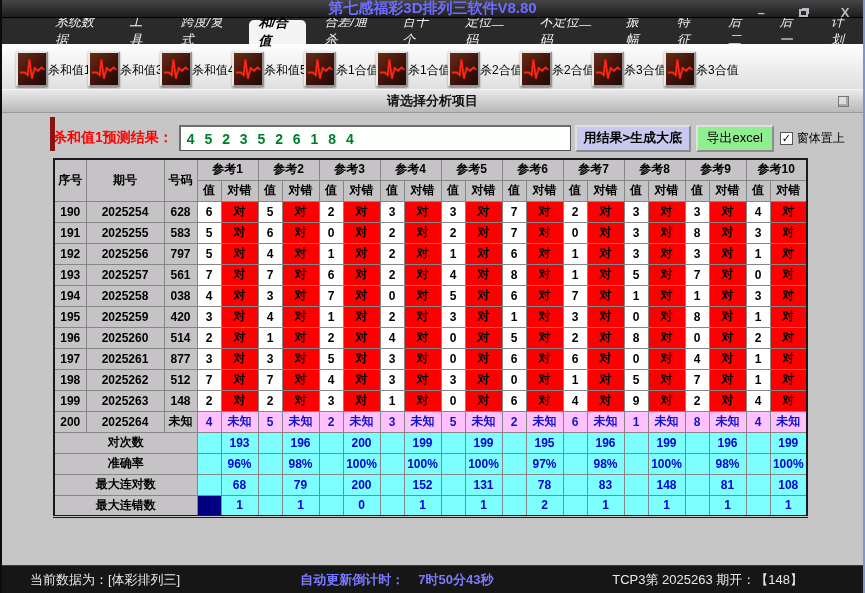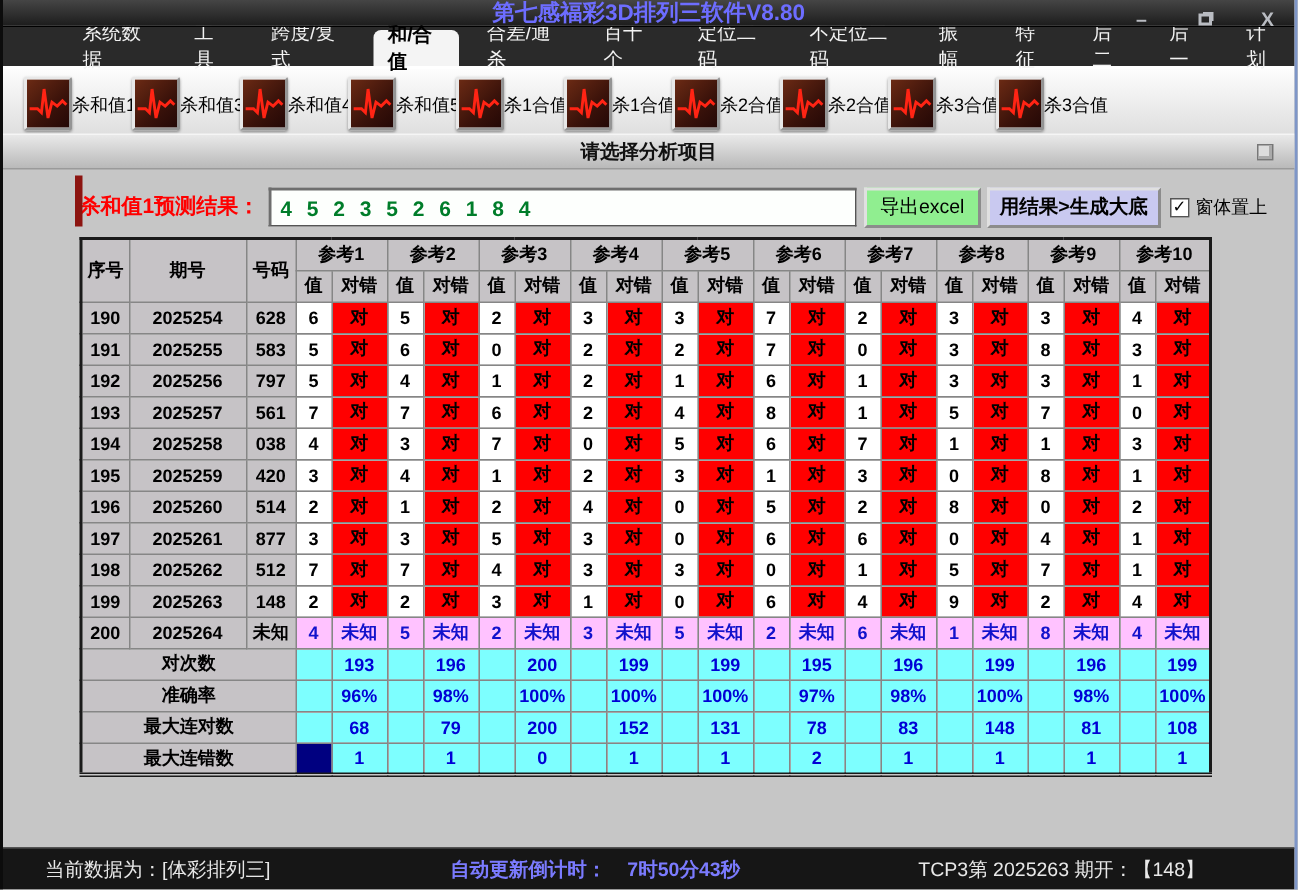--- a/index.html
+++ b/index.html
@@ -17,21 +17,21 @@
     display:flex; align-items:center; justify-content:center; position:relative;
     border-bottom:1px solid #000;
   }
   .title { color:#6d6dff; font-weight:bold; font-size:15px; }
   .win-controls { position:absolute; right:10px; top:0; height:26px; display:flex; align-items:center; gap:26px; }
   .win-btn { color:#b9bcc2; font-size:13px; font-weight:bold; width:16px; text-align:center; cursor:default; line-height:26px;}
   .restore-glyph { display:inline-block; width:9px; height:8px; border:2px solid #b9bcc2; box-shadow:2px -2px 0 -1px #b9bcc2; margin-top:6px;}
   
   .menubar {
     height:26px; background:#2a2a2a; display:flex; align-items:stretch;
-    padding-left:44px; gap:10px;
+    padding-left:44px; gap:10px;font-style:italic;
   }
   .menu-item {
     color:#f2f2f2; font-size:13px; display:flex; align-items:center; padding:0 9px; cursor:default;
   }
   .menu-item.active {
     background:#f4f4f4; color:#000; border-radius:5px 5px 0 0; margin-top:2px; font-weight:bold;
   }
   
   .toolbar-wrap { background:linear-gradient(#fdfdfd,#cfcfcf); border-top:2px solid #fff; border-bottom:1px solid #9a9a9a;}
   .toolbar { display:flex; padding:5px 0 2px 14px; gap:10px; }
@@ -225,22 +225,22 @@
 </div>
 
 <div class="main">
   <div class="left-strip">
     <div class="gripper"></div>
   </div>
   <div class="content">
     <div class="control-row">
       <span class="result-label">杀和值1预测结果：</span>
       <input class="result-input" value="4 5 2 3 5 2 6 1 8 4" style="">
+      <button class="btn btn-generate">用结果&gt;生成大底</button>
       <button class="btn btn-export">导出excel</button>
-      <button class="btn btn-generate">用结果&gt;生成大底</button>
       <span class="chk-wrap">
         <span class="chk-box">✓</span>
         <span class="chk-label">窗体置上</span>
       </span>
     </div>
 
     <div class="table-area">
       <table id="grid">
           <colgroup>
             <col style="width: 32px;">

